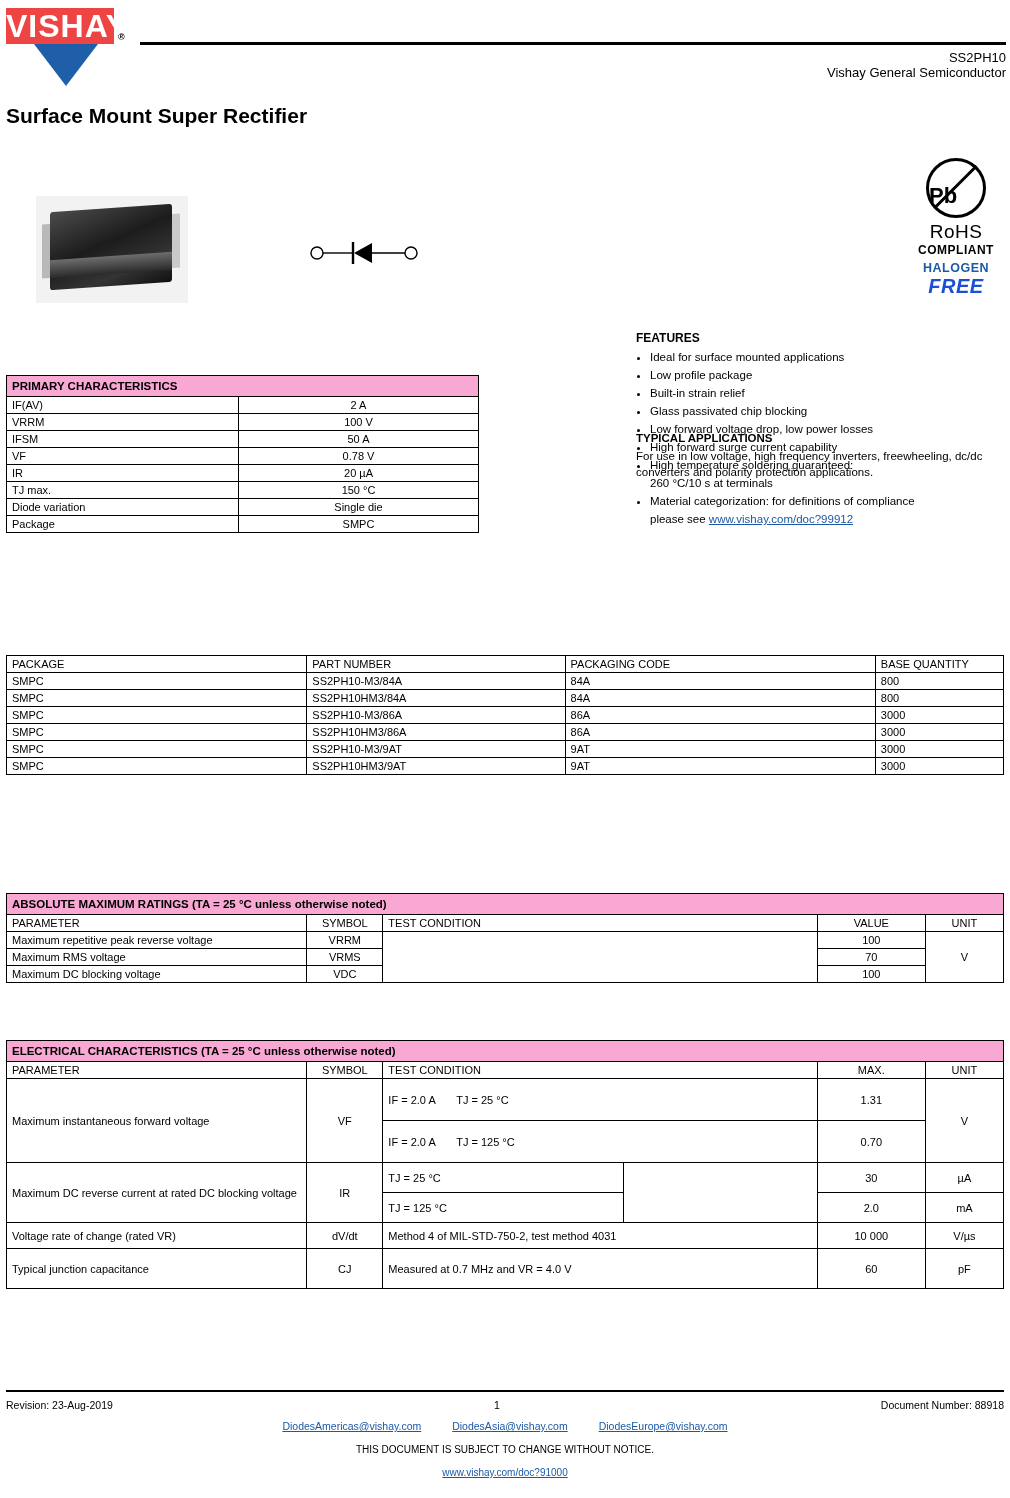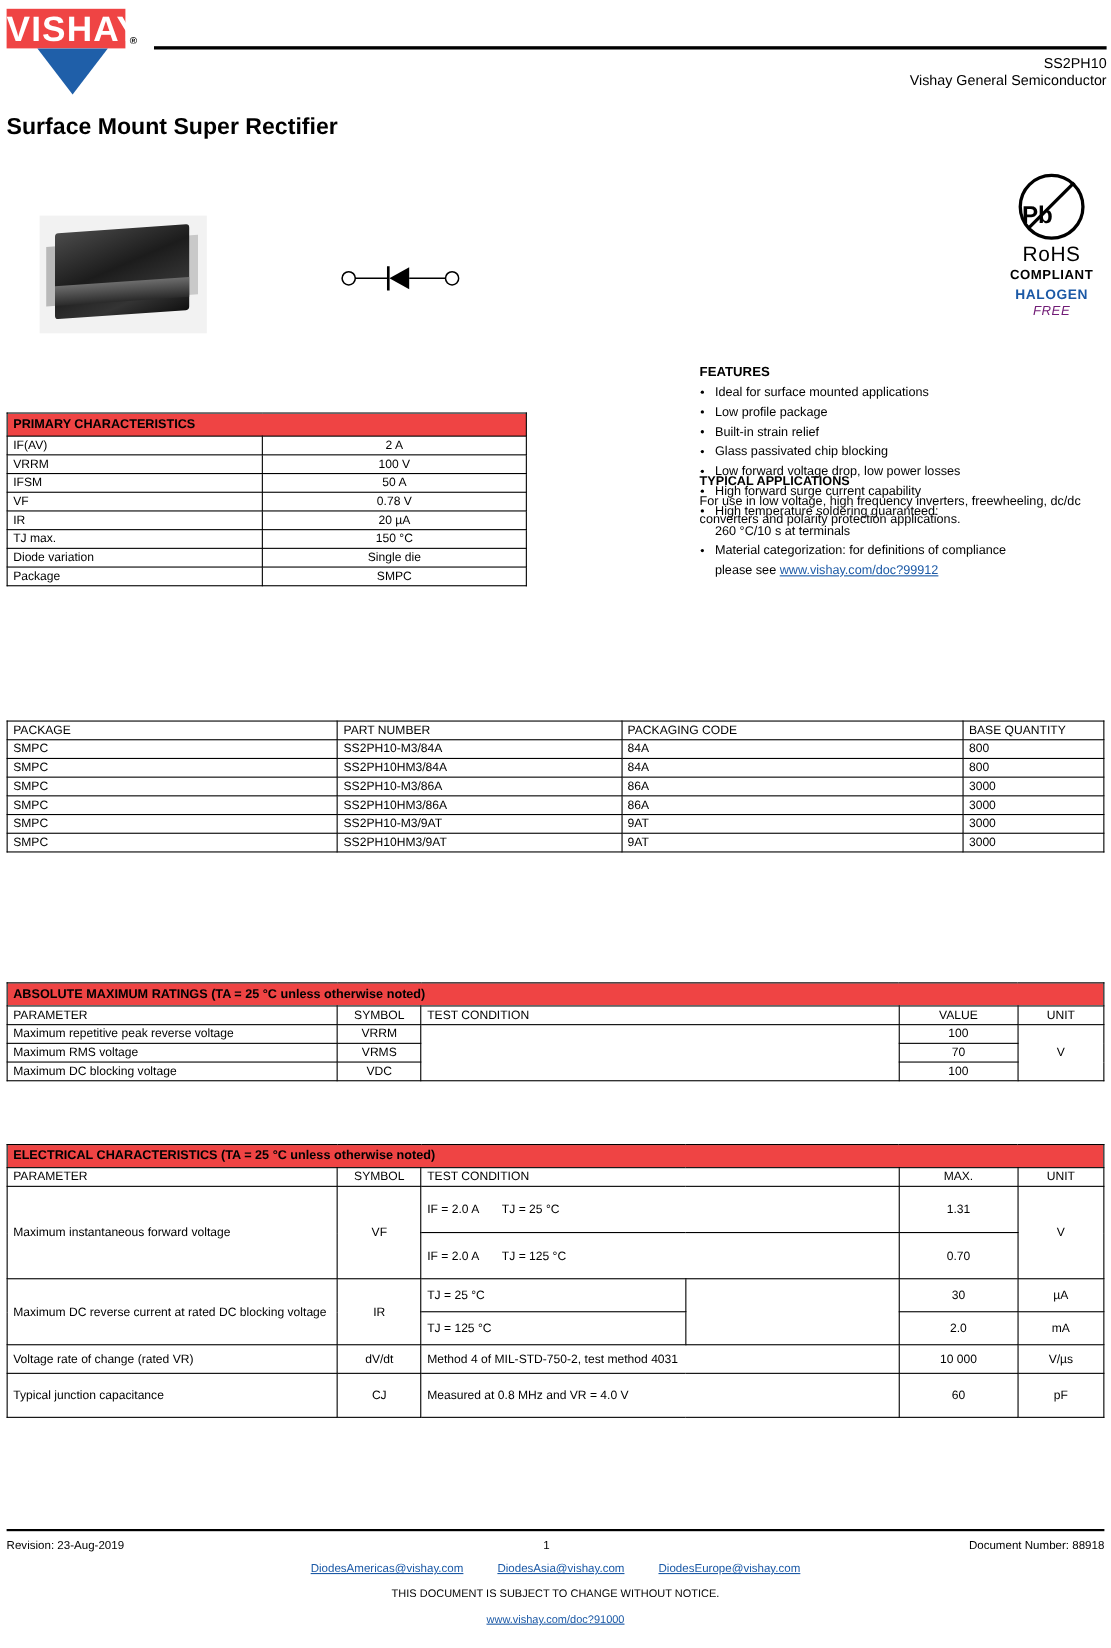--- a/index.html
+++ b/index.html
@@ -190,24 +190,24 @@
     letter-spacing: 0.5px;
   }
   .halogen-text {
     font-size: 12.5px;
     font-weight: bold;
     color: #1b59a6;
     margin-top: 4px;
     letter-spacing: 0.5px;
   }
   .free-text {
-    font-size: 12px;
-    font-weight: normal;
+    font-size: 20px;
+    font-weight: bold;
     font-style: italic;
-    color: #701a75;
+    color: #1d4ed8;
     letter-spacing: 0.5px;
   }
 
   
   .features {
     position: absolute;
     left: 636px;
     top: 330px;
     width: 368px;
     font-size: 11.5px;
@@ -248,21 +248,21 @@
     border: 1px solid #000000;
     padding: 2px 5px;
     vertical-align: middle;
     font-weight: normal;
     text-align: left;
     height: 17px;
     box-sizing: border-box;
     overflow: hidden;
   }
   .thead td {
-    background: #ef4444;
+    background: #f9a8d4;
     font-weight: bold;
     font-size: 11.5px;
     height: 21px;
   }
   .ctr { text-align: center; }
 
   #t-primary {
     position: absolute;
     left: 6px;
     top: 375px;
@@ -582,21 +582,21 @@
     <tr>
       <td style="height:26px">Voltage rate of change (rated VR)</td>
       <td class="ctr">dV/dt</td>
       <td colspan="2">Method 4 of MIL-STD-750-2, test method 4031</td>
       <td class="ctr">10 000</td>
       <td class="ctr">V/µs</td>
     </tr>
     <tr>
       <td style="height:40px">Typical junction capacitance</td>
       <td class="ctr">CJ</td>
-      <td colspan="2">Measured at 0.8 MHz and VR = 4.0 V</td>
+      <td colspan="2">Measured at 0.7 MHz and VR = 4.0 V</td>
       <td class="ctr">60</td>
       <td class="ctr">pF</td>
     </tr>
   </tbody>
 </table>
 
 <div class="footer-rule"></div>
 <div class="footer">
   <div class="footer-row">
     <span>Revision: 23-Aug-2019</span>

